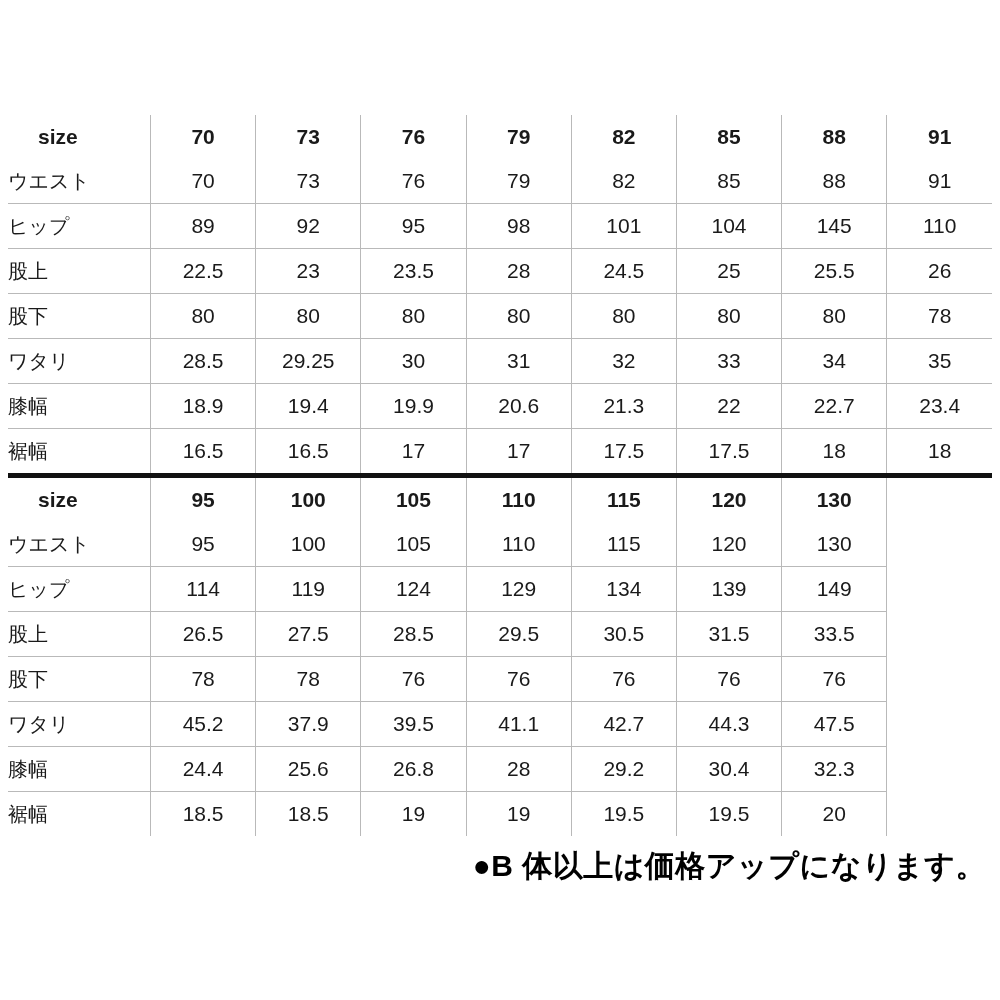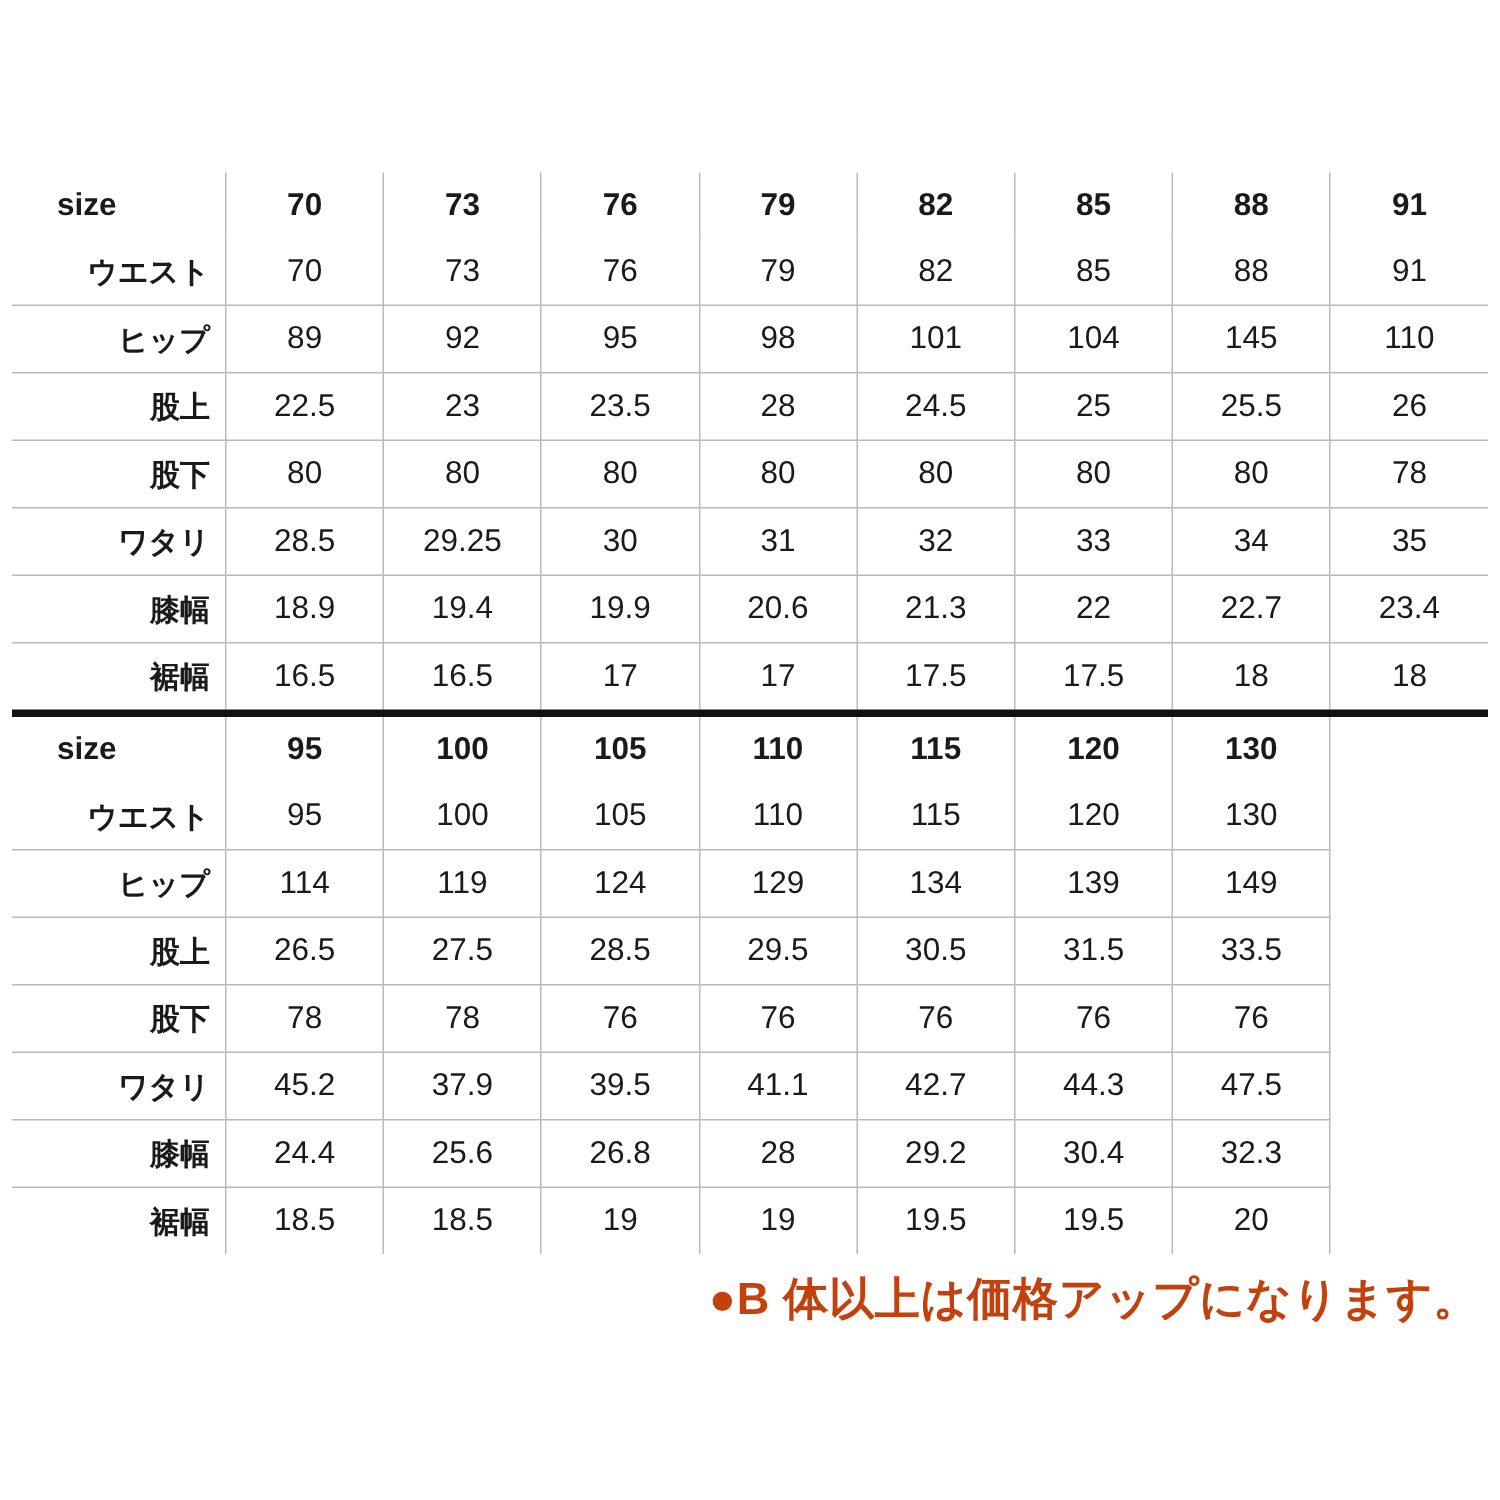--- a/index.html
+++ b/index.html
@@ -48,25 +48,24 @@
   }
   table.size-table tr td:last-child,
   table.size-table tr th:last-child {
     border-right: none;
   }
   table.size-table tr:last-child td,
   table.size-table tr:last-child th {
     border-bottom: none;
   }
   table.size-table .rowhead {
-    text-align: right;
+    text-align: left;
     padding-right: 10px;
     font-size: 20px;
     width: 112px;
-    font-weight: bold;
   }
   table.size-table thead .rowhead,
   table.size-table thead td {
     font-weight: bold;
     font-size: 21px;
   }
   table.size-table thead .rowhead {
     text-align: left;
     padding-left: 30px;
     padding-right: 0;
@@ -83,21 +82,21 @@
   .table-bottom {
     border-collapse: collapse;
   }
   .note {
     position: absolute;
     right: 14px;
     top: 846px;
     font-size: 30px;
     font-weight: bold;
     letter-spacing: 0.5px;
-    color: #c2410c;
+    color: #000000;
     white-space: nowrap;
   }
   .empty-cell {
     border-right: none !important;
     border-bottom: none !important;
   }
 </style>
 </head>
 <body>
 

